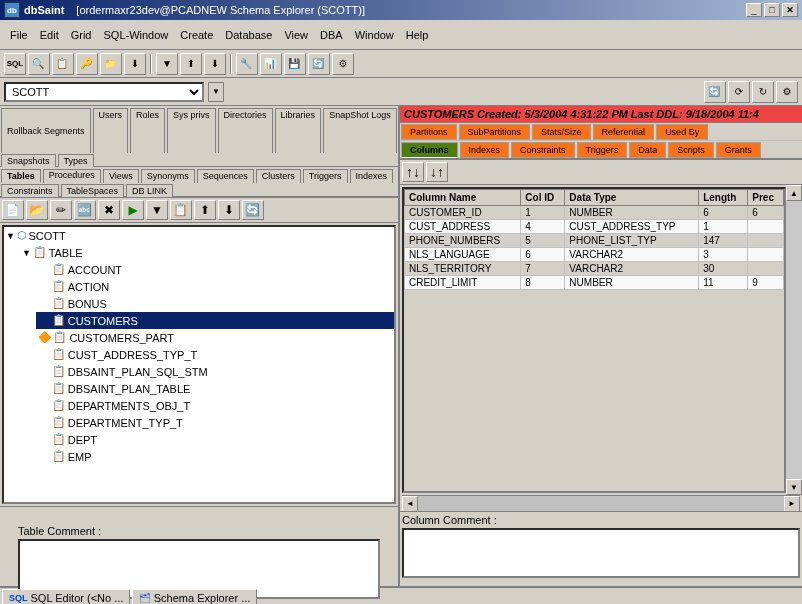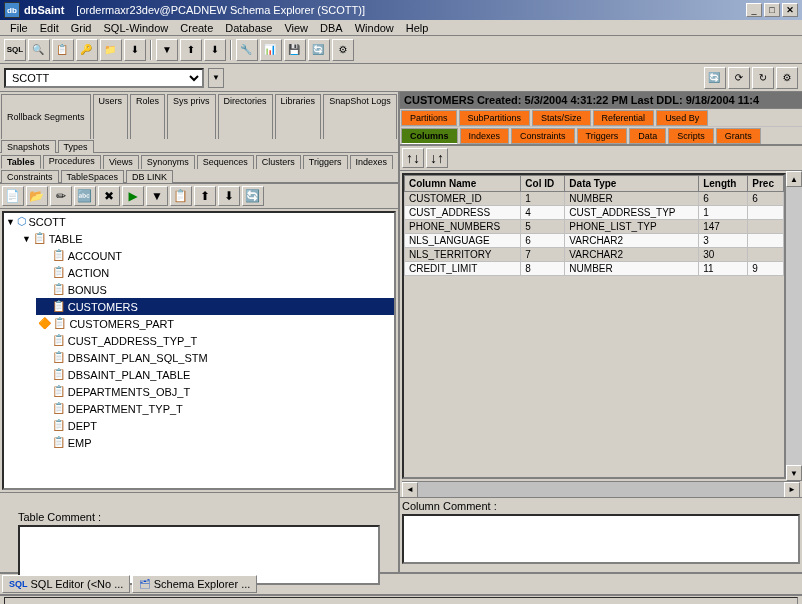--- a/index.html
+++ b/index.html
@@ -21,21 +21,21 @@
     .title-btn {
       width: 16px; height: 14px; background: #d4d0c8; border: 1px solid;
       border-color: #ffffff #808080 #808080 #ffffff;
       display: flex; align-items: center; justify-content: center;
       font-size: 9px; cursor: pointer; color: black;
     }
     .app-icon { width: 16px; height: 16px; background: #4488cc; border: 1px solid #333; display: flex; align-items: center; justify-content: center; color: white; font-size: 8px; font-weight: bold; }
 
     
     .menu-bar {
-      background: #d4d0c8; height: 16px; display: flex; align-items: center;
+      background: #d4d0c8; height: 30px; display: flex; align-items: center;
       border-bottom: 1px solid #808080; padding: 0 4px;
     }
     .menu-item { padding: 2px 6px; cursor: pointer; font-size: 11px; }
 
     
     .toolbar {
       background: #d4d0c8; height: 28px; display: flex; align-items: center;
       padding: 2px 4px; gap: 2px;
       border-bottom: 1px solid #808080;
     }
@@ -84,21 +84,21 @@
     .tree-indent { padding-left: 16px; }
     .tree-row { display: flex; align-items: center; padding: 1px 2px; }
 
     
     .comment-area { height: 80px; border-top: 1px solid #808080; padding: 2px; }
     .comment-label { font-size: 11px; margin-bottom: 2px; }
     .comment-text { width: 100%; height: 60px; background: white; border: 2px inset #808080; resize: none; font-size: 11px; }
 
     
     .right-panel { flex: 1; display: flex; flex-direction: column; }
-    .info-bar { background: #737373; padding: 2px 4px; font-size: 10px; border-bottom: 1px solid #808080; }
+    .info-bar { background: #ef4444; padding: 2px 4px; font-size: 10px; border-bottom: 1px solid #808080; font-style: italic; }
     .info-bar span { font-weight: bold; }
 
     
     .right-tab-bar1 { display: flex; background: #d4d0c8; border-bottom: 1px solid #c0c0c0; }
     .right-tab-bar2 { display: flex; background: #d4d0c8; border-bottom: 2px solid #808080; }
     .rtab { padding: 2px 8px; border: 1px solid #a0a0a0; background: #f97316; cursor: pointer; font-size: 10px; margin: 1px 1px 0 1px; }
     .rtab.active { background: #4d7c0f; border-bottom: 1px solid white; font-weight: bold; }
 
     
     .col-toolbar { display: flex; align-items: center; padding: 2px; gap: 2px; background: #d4d0c8; border-bottom: 1px solid #808080; }

